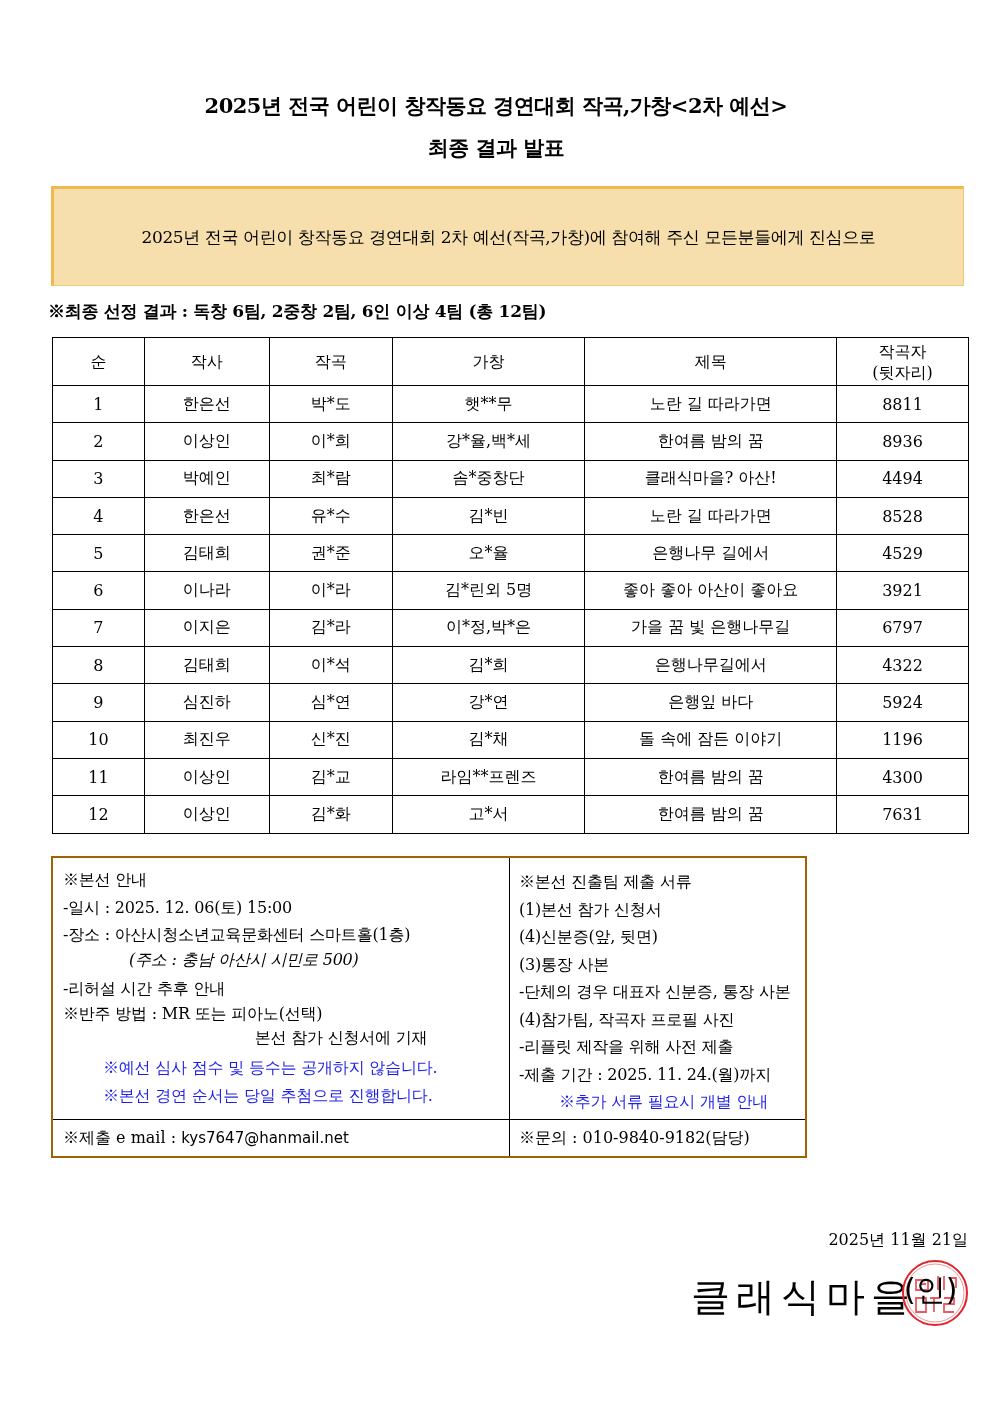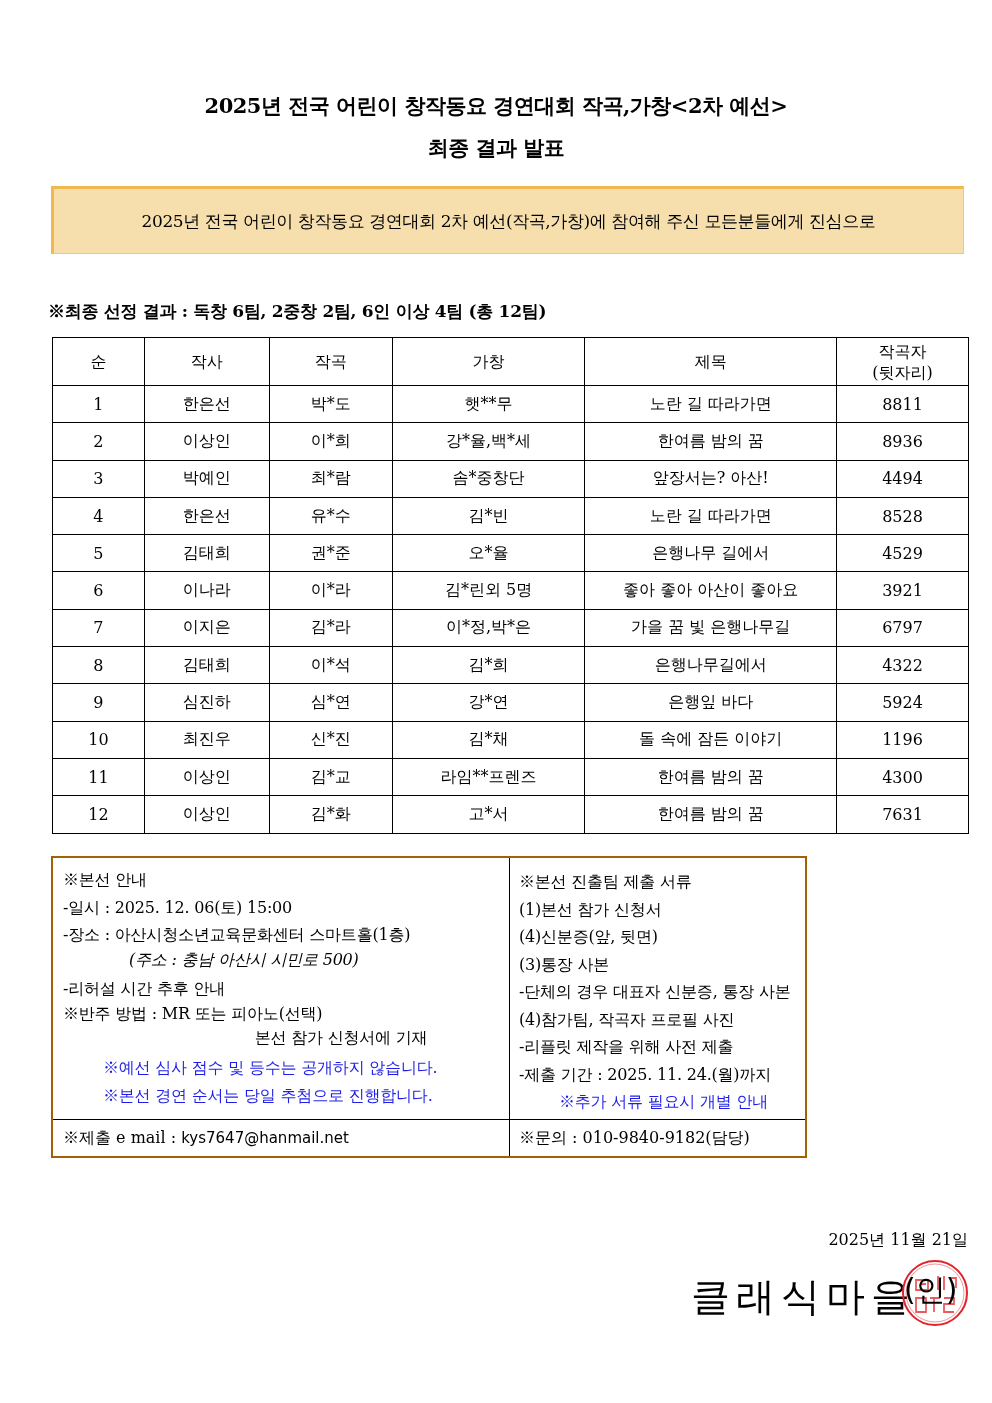--- a/index.html
+++ b/index.html
@@ -12,21 +12,21 @@
     }
     .title {
       position: absolute; left: 0; width: 992px; text-align: center;
       font-family: "DejaVu Serif", serif; font-weight: bold;
       font-size: 21px; letter-spacing: -0.5px;
     }
     .title.t1 { top: 92px; }
     .title.t2 { top: 134px; }
 
     .notice {
-      position: absolute; left: 51px; top: 186px; width: 913px; height: 68px;
+      position: absolute; left: 51px; top: 186px; width: 913px; height: 100px;
       background: #f7dfad;
       border-top: 3px solid #f0b84d;
       border-left: 3px solid #f0b84d;
       border-bottom: 1px solid #f0c878;
       border-right: 1px solid #f0c878;
       display: flex; flex-direction: column; justify-content: center; align-items: center;
       font-size: 17px; line-height: 32px; letter-spacing: -0.4px;
     }
 
     .summary {
@@ -141,21 +141,21 @@
       <td>이*희</td>
       <td>강*율,백*세</td>
       <td>한여름 밤의 꿈</td>
       <td>8936</td>
     </tr>
     <tr>
       <td>3</td>
       <td>박예인</td>
       <td>최*람</td>
       <td>솜*중창단</td>
-      <td>앞장서는? 아산!</td>
+      <td>클래식마을? 아산!</td>
       <td>4494</td>
     </tr>
     <tr>
       <td>4</td>
       <td>한은선</td>
       <td>유*수</td>
       <td>김*빈</td>
       <td>노란 길 따라가면</td>
       <td>8528</td>
     </tr>

